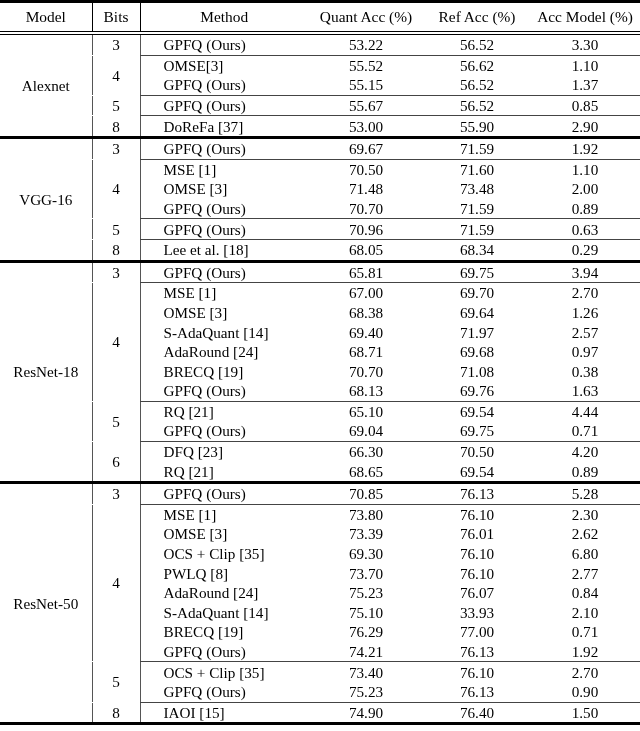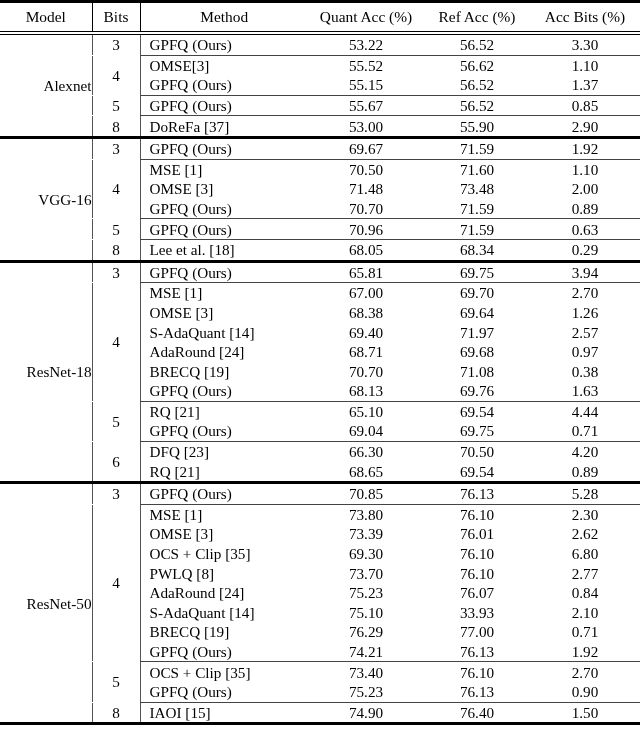--- a/index.html
+++ b/index.html
@@ -75,33 +75,33 @@
     font-size: 0;
     line-height: 0;
     border-top: 1.3px solid #000;
     border-bottom: 1.3px solid #000;
     background: #fff;
     box-sizing: border-box;
   }
 
   
   td.model-cell {
-    text-align: right;
+    text-align: center;
     font-size: 15.2px;
     white-space: nowrap;
   }
   td.bits-cell {
     text-align: center;
     font-size: 15.2px;
     border-left: 1.1px solid #555;
     border-right: 1.1px solid #555;
   }
   td.method-cell {
     text-align: left;
-    padding-left: 9px;
+    padding-left: 23px;
     font-size: 15.2px;
     white-space: nowrap;
   }
   td.num-cell {
     text-align: center;
     font-size: 15.2px;
   }
 
   tr.data-row > td { height: 19.6px; }
 
@@ -142,21 +142,21 @@
           <td colspan="6">
             <div class="hr-thick"></div>
           </td>
         </tr>
         <tr class="header-row">
           <th class="vrule-right">Model</th>
           <th class="vrule-right">Bits</th>
           <th>Method</th>
           <th>Quant Acc (%)</th>
           <th>Ref Acc (%)</th>
-          <th>Acc Bits (%)</th>
+          <th>Acc Model (%)</th>
         </tr>
         <tr class="rule-thick">
           <td colspan="6">
             <div class="hr-double"></div>
           </td>
         </tr>
         <tr class="data-row">
           <td class="model-cell" rowspan="8">Alexnet</td>
           <td class="bits-cell" rowspan="1">3</td>
           <td class="method-cell">GPFQ (Ours)</td>

